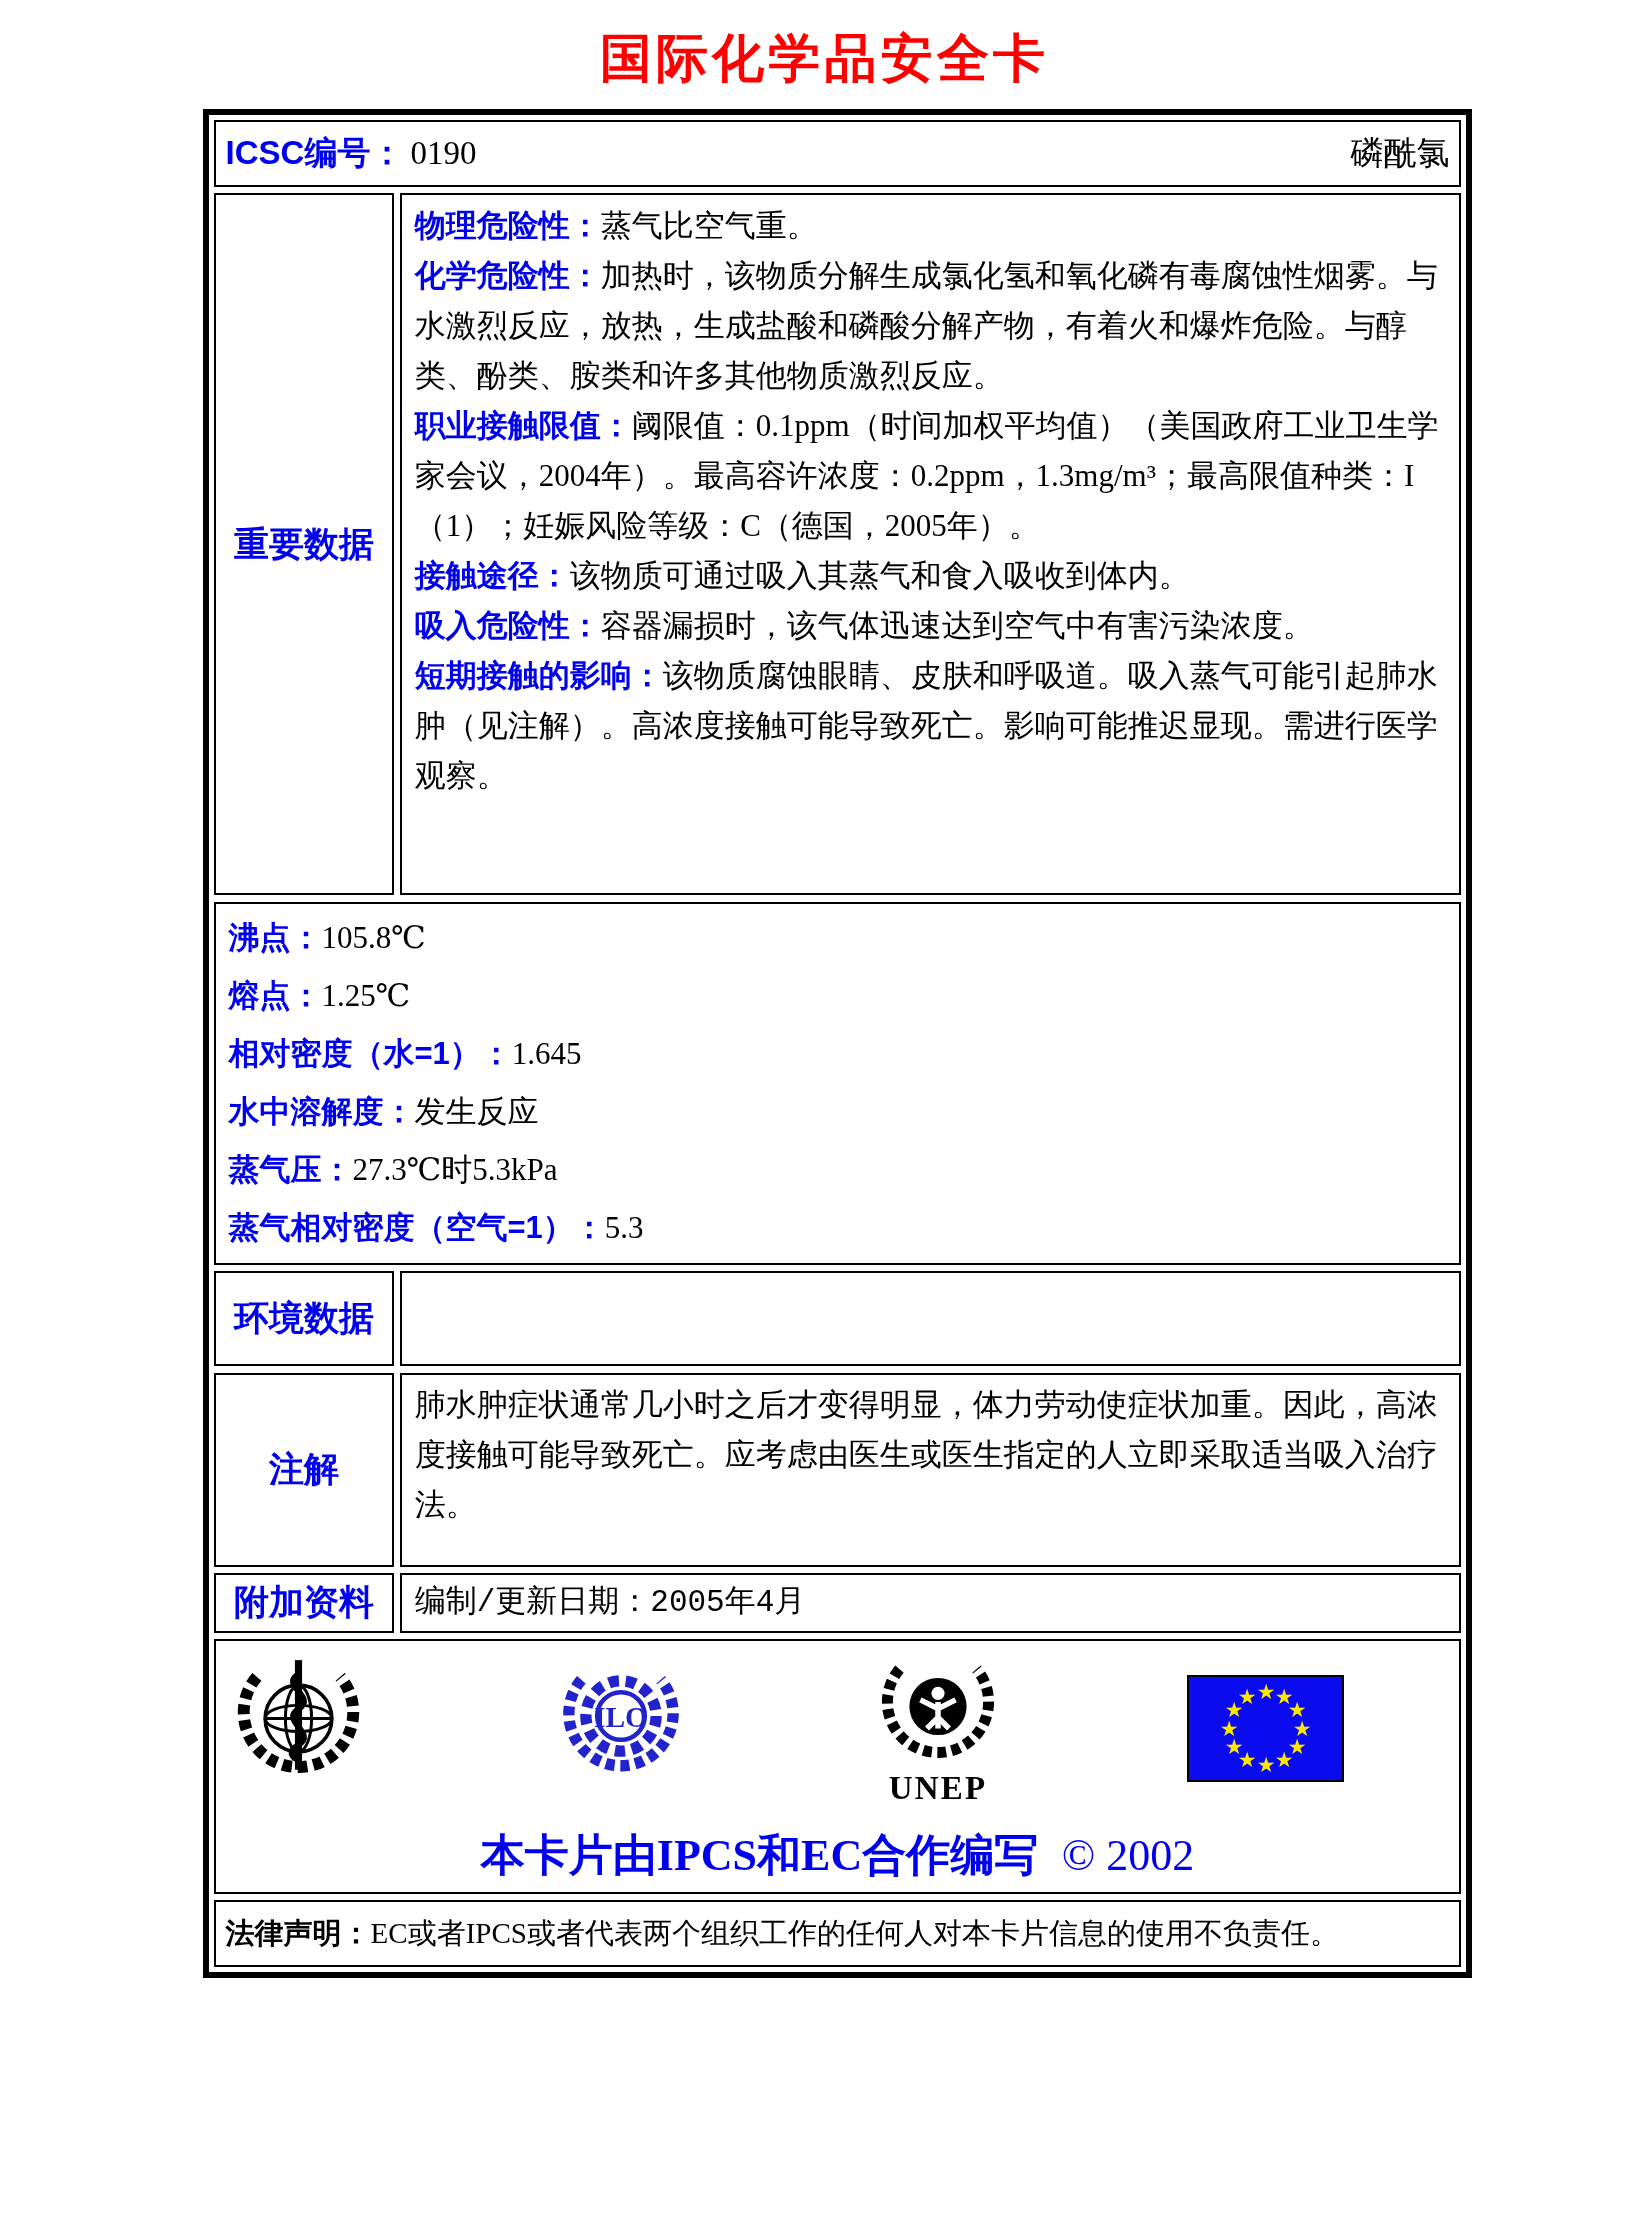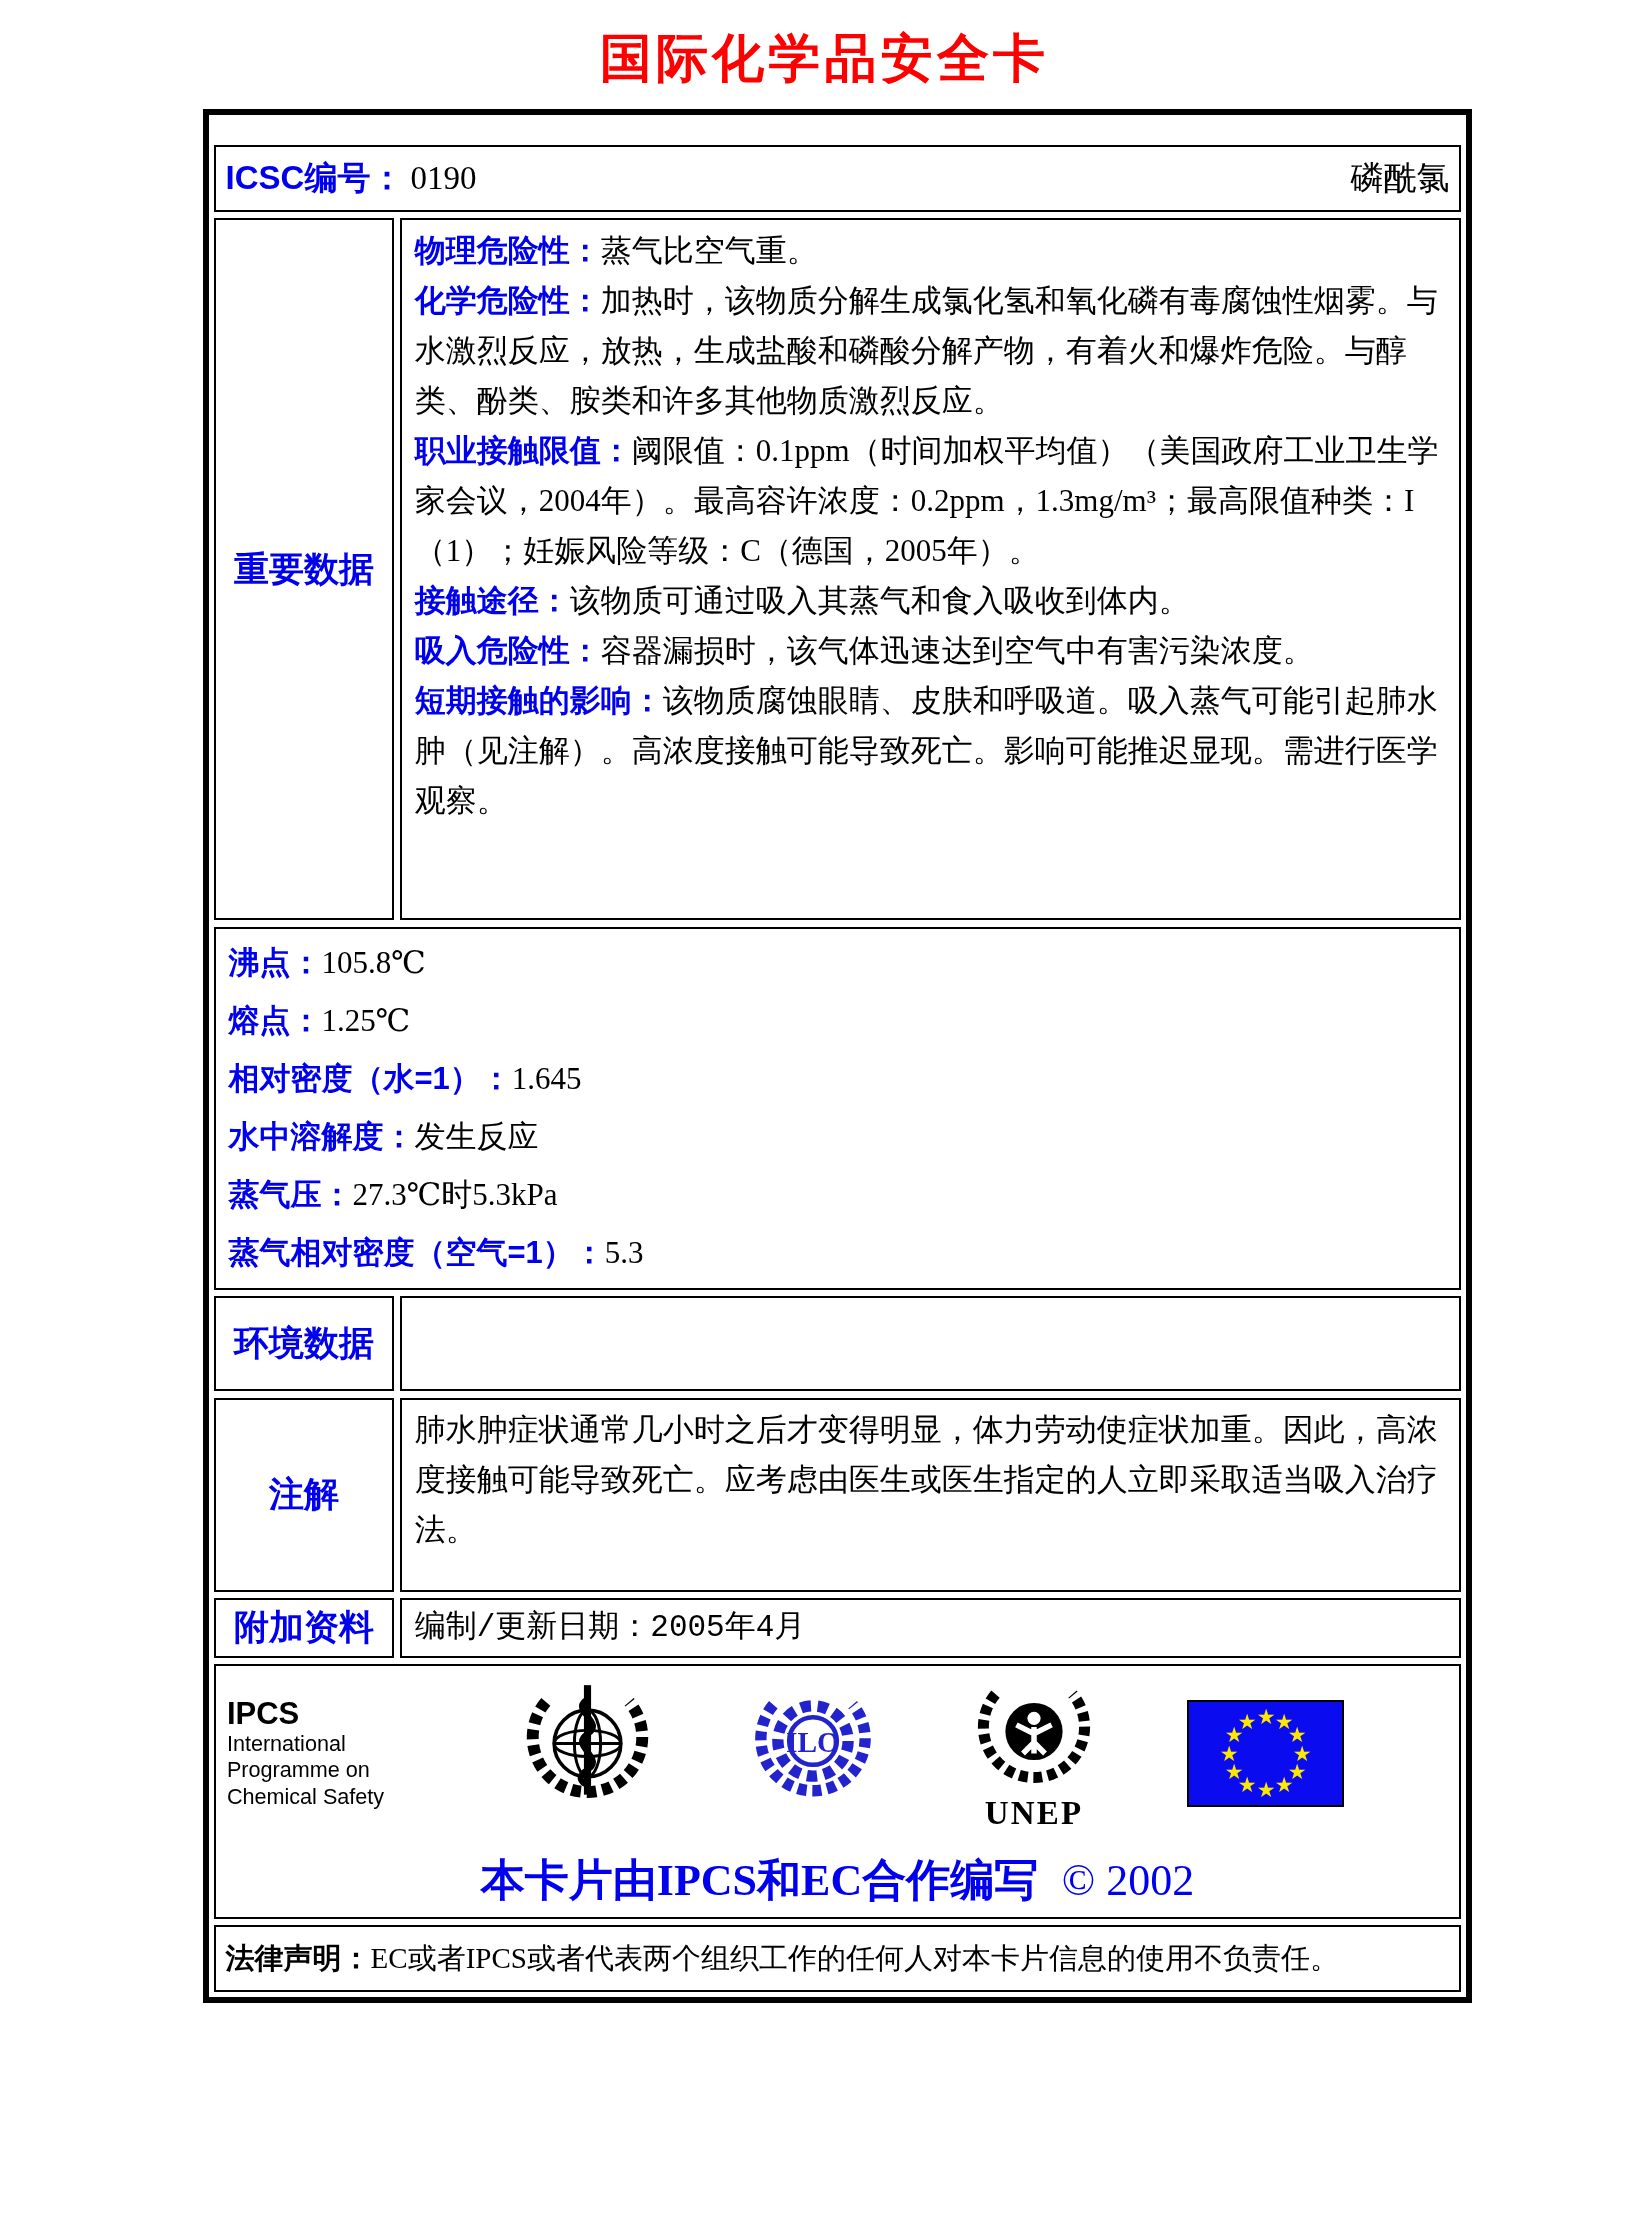--- a/index.html
+++ b/index.html
@@ -12,21 +12,21 @@
   .page-title{
     margin:24px 0 15.3px 0;text-align:center;
     font-family:"Liberation Serif","DejaVu Serif",serif;
     font-weight:bold;font-size:52px;color:#ff0000;letter-spacing:4.2px;
   }
   
   .card{
     margin-left:203px;width:1269px;box-sizing:border-box;
     border:6.3px solid #000;padding:4.9px;background:#fff;
   }
-  .row{display:flex;gap:6.3px;margin-top:25px;}
+  .row{display:flex;gap:6.3px;}
   .row + .row{margin-top:6.3px;}
   .cell{border:2.8px solid #000;box-sizing:border-box;background:#fff;}
   .label-cell{
     flex:0 0 180px;display:flex;align-items:center;justify-content:center;
     font-family:"Liberation Sans","DejaVu Sans",sans-serif;
     font-weight:bold;font-size:35px;color:#0000ee;text-align:center;
   }
   .content-cell{flex:1 1 auto;padding:5.6px 12.5px;font-size:31px;line-height:50px;}
   .kv{margin:0;}
   .kv-label{
@@ -117,26 +117,20 @@
 
   <div class="row">
     <div class="cell label-cell">附加资料</div>
     <div class="cell content-cell content-additional">编制/更新日期：2005年4月</div>
   </div>
 
   <div class="row">
     <div class="cell logos-cell">
       <div class="logos-strip">
 
-        <div class="ipcs-block">
-          <div class="ipcs-acronym">IPCS</div>
-          <div class="ipcs-line">International</div>
-          <div class="ipcs-line">Programme on</div>
-          <div class="ipcs-line">Chemical Safety</div>
-        </div>
 
         <svg class="logo" width="143" height="150" viewBox="0 0 120 126">
           <path d="M25,20 A46,46 0 1 0 95,20" fill="none" stroke="#000" stroke-width="10" stroke-dasharray="8 5"></path>
           <circle cx="60" cy="55" r="28" fill="none" stroke="#000" stroke-width="3"></circle>
           <ellipse cx="60" cy="55" rx="28" ry="11" fill="none" stroke="#000" stroke-width="2.5"></ellipse>
           <ellipse cx="60" cy="55" rx="11" ry="28" fill="none" stroke="#000" stroke-width="2.5"></ellipse>
           <line x1="32" y1="55" x2="88" y2="55" stroke="#000" stroke-width="2.5"></line>
           <rect x="57" y="6" width="6" height="92" fill="#000"></rect>
           <path d="M60,18 C44,27 76,37 60,47 C44,57 76,67 60,77 C50,83 55,88 60,90" fill="none" stroke="#000" stroke-width="5"></path>
         </svg>

